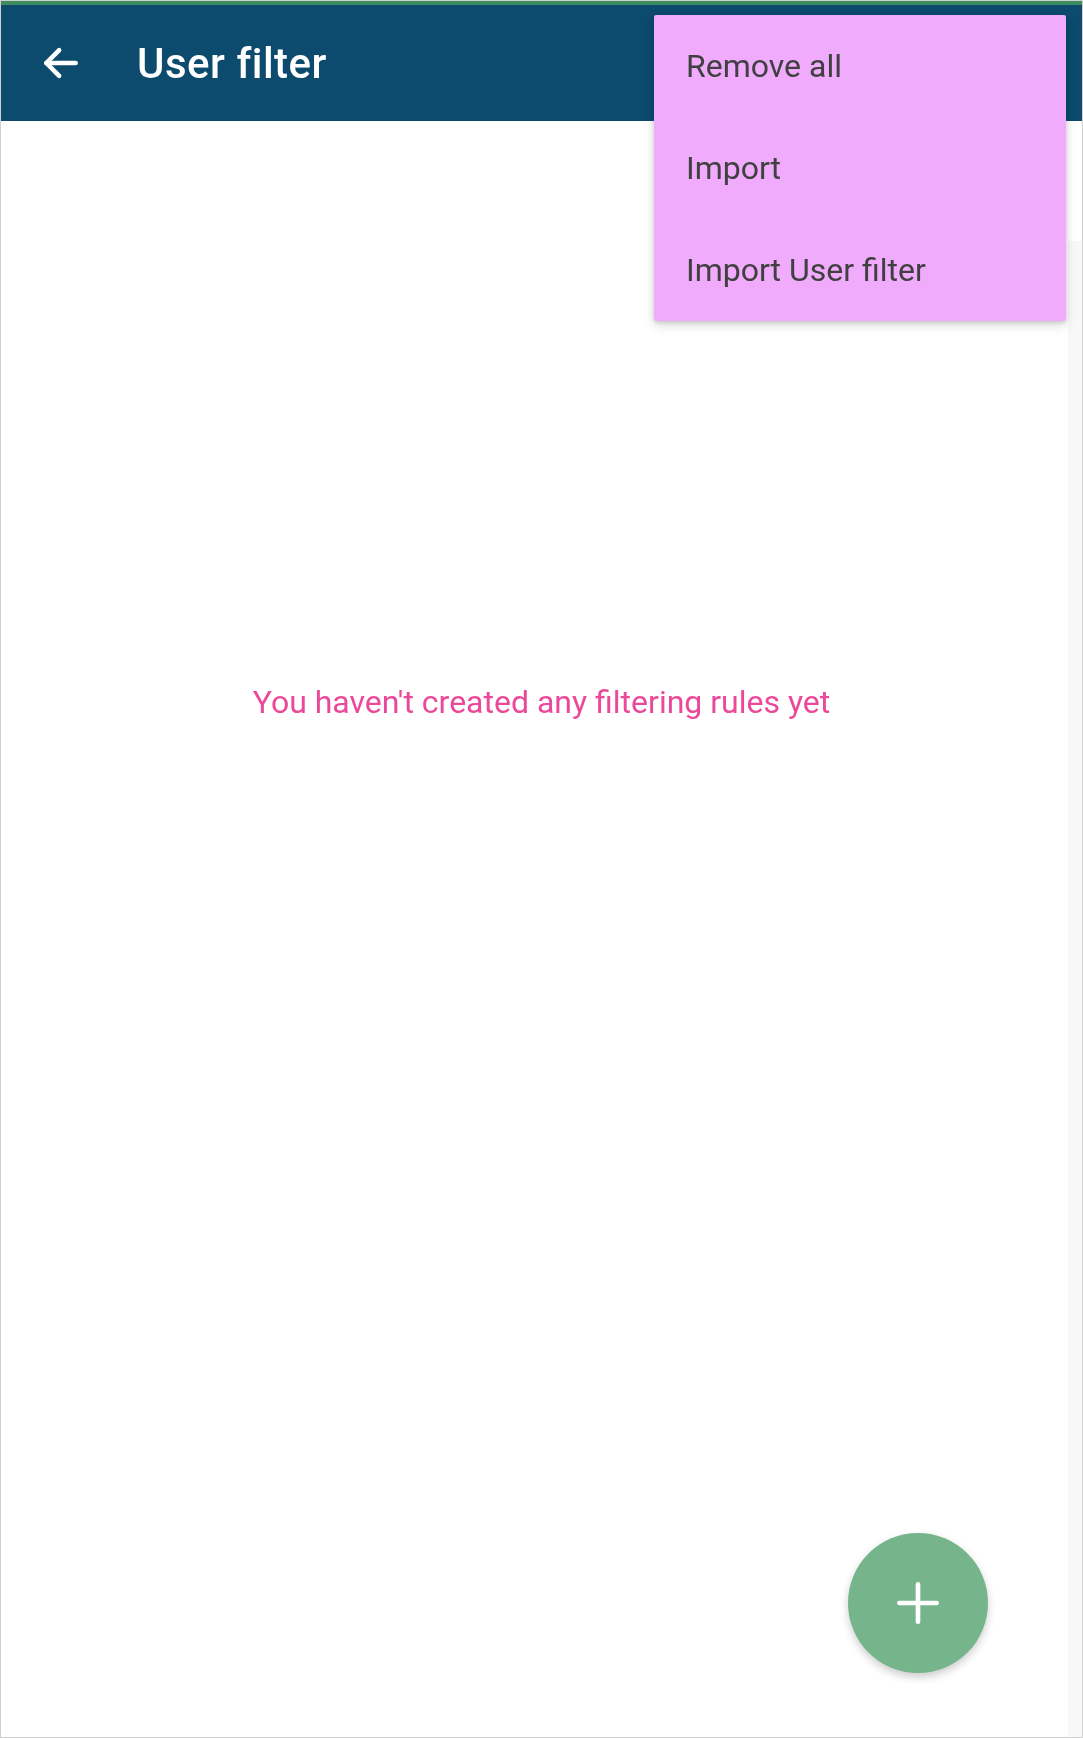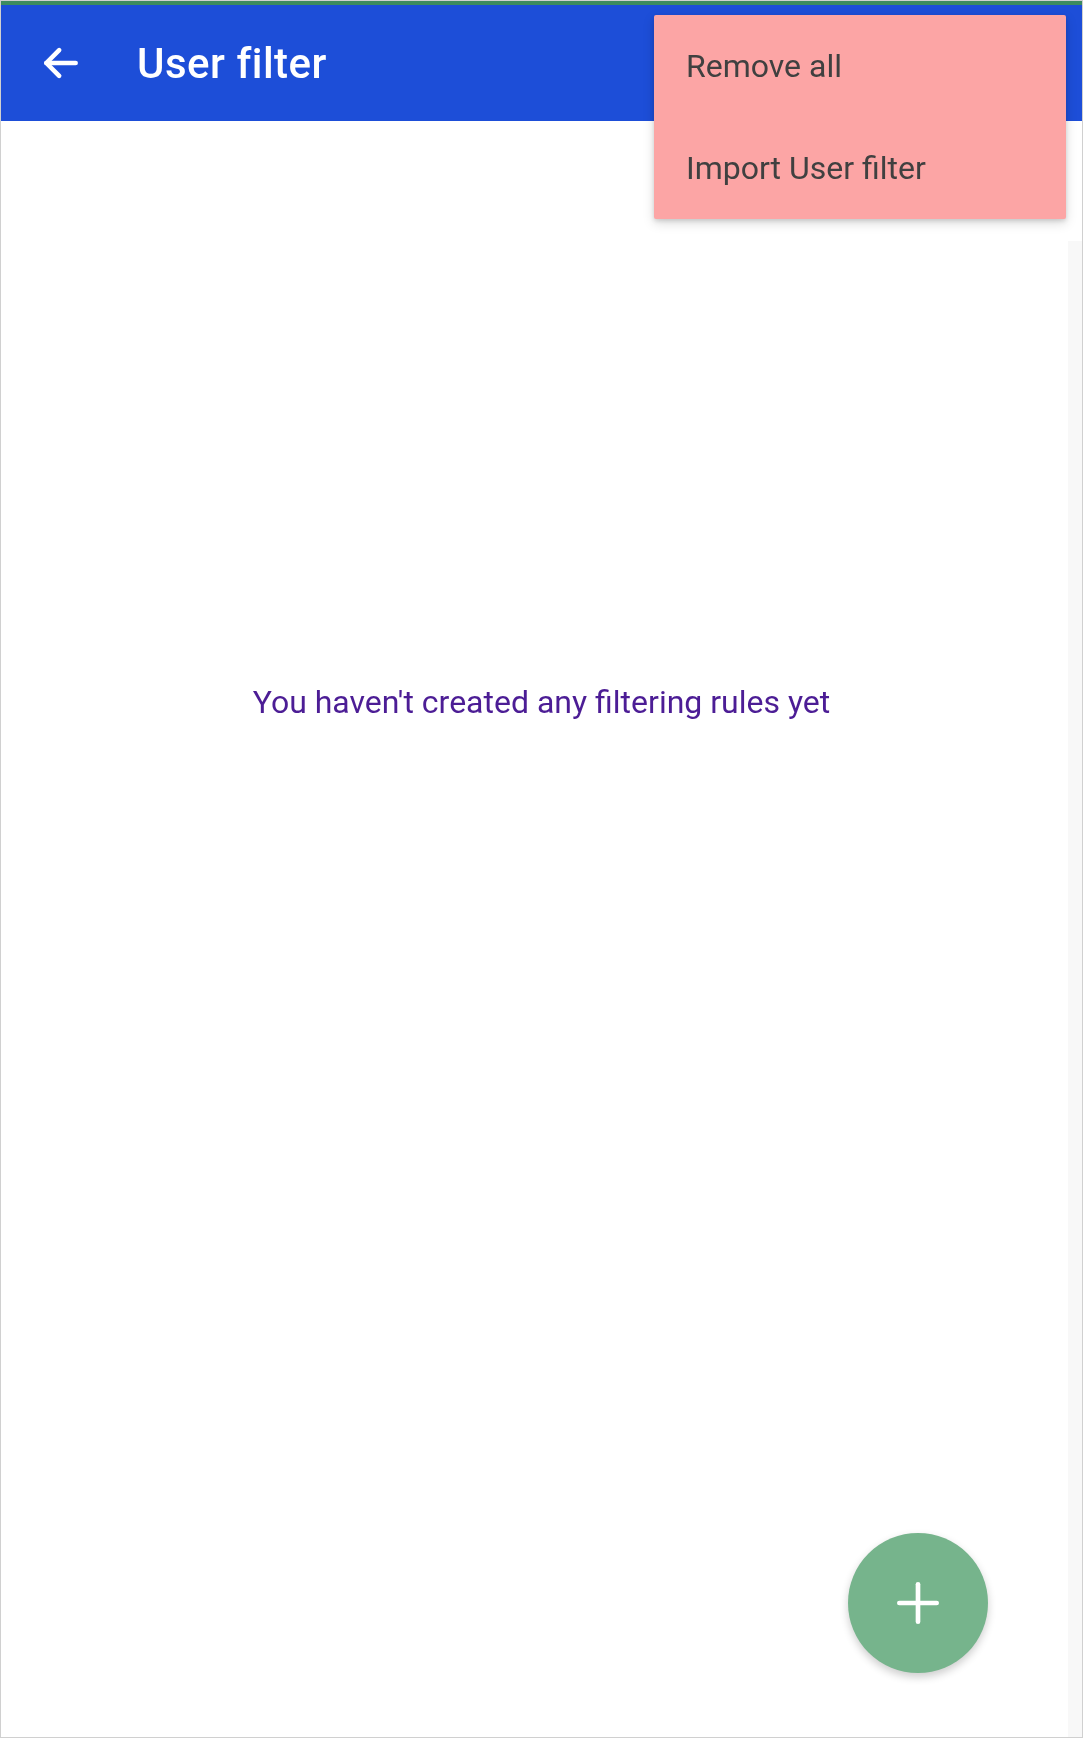--- a/index.html
+++ b/index.html
@@ -26,21 +26,21 @@
     }
     
     .status-bar-border {
       height: 4px;
       background: #3d8b5f;
       width: 100%;
     }
     
     .app-bar {
       height: 116px;
-      background: #1d4ed8;
+      background: #0c4a6e;
       display: flex;
       align-items: center;
       padding: 0 32px;
       position: relative;
     }
     
     .back-button {
       width: 56px;
       height: 56px;
       display: flex;
@@ -60,21 +60,21 @@
       font-size: 42px;
       font-weight: 500;
       letter-spacing: 0.5px;
     }
     
     .dropdown-menu {
       position: absolute;
       top: 14px;
       right: 16px;
       width: 412px;
-      background: #fca5a5;
+      background: #f0abfc;
       box-shadow: 0 4px 12px rgba(0,0,0,0.15), 0 2px 4px rgba(0,0,0,0.12);
       border-radius: 2px;
       z-index: 100;
     }
     
     .dropdown-item {
       padding: 32px 32px;
       font-size: 32px;
       color: #404040;
       cursor: pointer;
@@ -96,21 +96,21 @@
     .empty-state {
       flex: 1;
       display: flex;
       align-items: flex-start;
       justify-content: center;
       padding-top: 562px;
     }
     
     .empty-state-text {
       font-size: 32px;
-      color: #4c1d95;
+      color: #ec4899;
       text-align: center;
     }
     
     .fab {
       position: absolute;
       bottom: 64px;
       right: 94px;
       width: 140px;
       height: 140px;
       border-radius: 50%;
@@ -166,17 +166,20 @@
         <line x1="4" y1="12" x2="20" y2="12"></line>
       </svg>
     </div>
   </div>
 
   <div class="dropdown-menu">
     <div class="dropdown-item">
       <span>Remove all</span>
     </div>
     <div class="dropdown-item">
+      <span>Import</span>
+    </div>
+    <div class="dropdown-item">
       <span>Import User filter</span>
     </div>
   </div>
 
 </div>
 
 </body></html>

